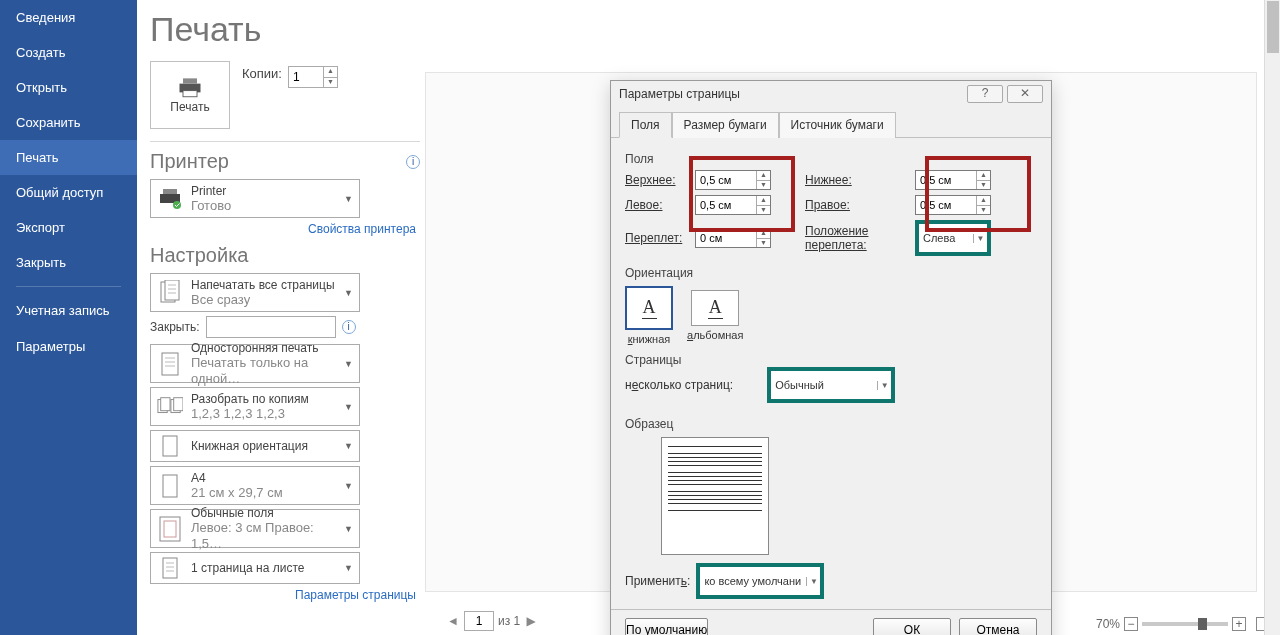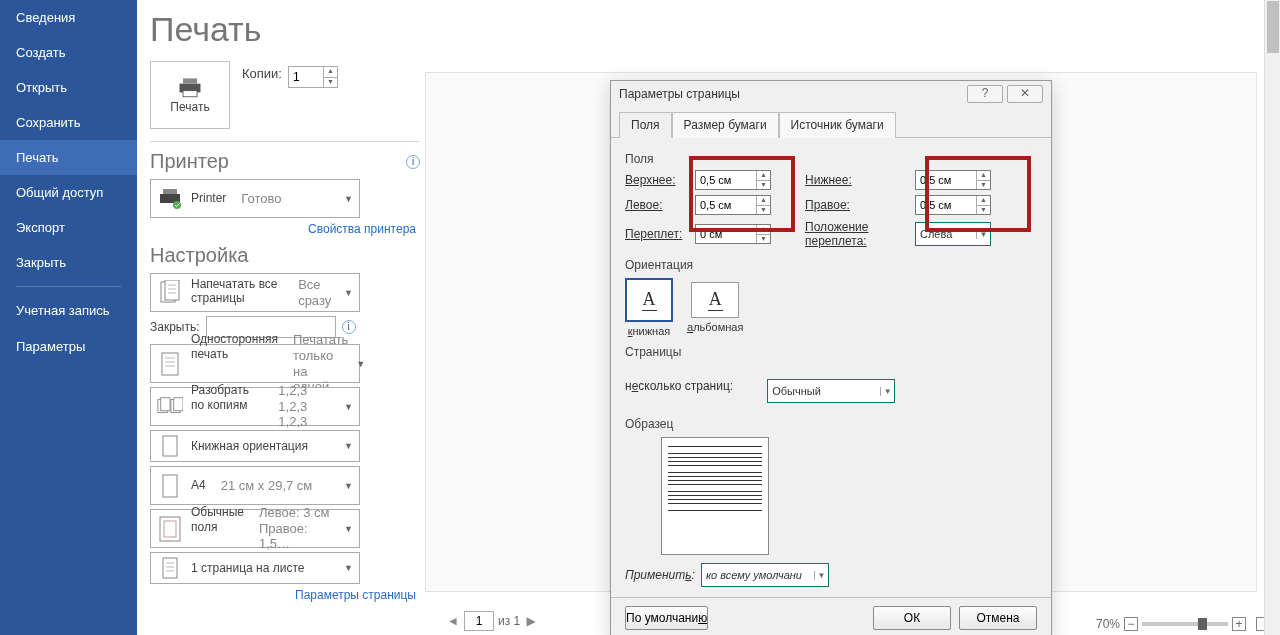--- a/index.html
+++ b/index.html
@@ -23,21 +23,21 @@
 .spin .arrows span { flex:1; font-size:7px; line-height:8px; text-align:center; color:#666; border-bottom:1px solid #ababab; cursor:pointer; }
 .spin .arrows span:last-child { border-bottom:none; }
 .hr { height:1px; background:#d8d8d8; margin:12px 0 8px; }
 
 .section-title { font-size:20px; color:#767676; font-weight:300; margin-bottom:6px; display:flex; justify-content:space-between; align-items:center; }
 .info-i { width:14px; height:14px; border:1px solid #7ba7d7; border-radius:50%; font-size:10px; color:#2b579a; text-align:center; line-height:12px; }
 
 .dropdown { width:210px; height:39px; border:1px solid #ababab; display:flex; align-items:center; padding:3px 6px; gap:8px; position:relative; margin-bottom:4px; background:#fff; }
 .dropdown.short { height:32px; }
 .dd-icon { width:26px; height:30px; display:flex; align-items:center; justify-content:center; flex-shrink:0; }
-.dd-text { flex:1; display:flex; line-height:1.2;gap:15px; }
+.dd-text { flex:1; display:flex; flex-direction:column; line-height:1.2; }
 .dd-text .l1 { font-size:12px; color:#444; }
 .dd-text .l2 { font-size:13px; color:#888; }
 .dd-arrow { font-size:9px; color:#666; }
 .link-right { text-align:right; font-size:12px; color:#2a6cc2; margin:4px 4px 8px 0; cursor:pointer; }
 
 .pages-row { display:flex; align-items:center; gap:6px; margin:4px 0 6px; font-size:12px; color:#444; }
 .pages-row input { width:130px; height:22px; border:1px solid #ababab; padding:0 4px; font-size:12px; }
 
 
 .preview { position:absolute; left:425px; top:72px; width:832px; height:520px; border:1px solid #e4e4e4; background:#fafafa; }
@@ -50,38 +50,38 @@
 .modal .tabs { display:flex; padding:4px 8px 0 8px; border-bottom:1px solid #c0c0c0; gap:0; }
 .modal .tab { padding:5px 11px; border:1px solid #c0c0c0; border-bottom:none; background:#f7f7f7; position:relative; top:1px; cursor:pointer; }
 .modal .tab.active { background:#f0f0f0; border-bottom:1px solid #f0f0f0; }
 .modal .body { padding:10px 14px; }
 .fieldlabel { display:inline-block; min-width:65px;text-decoration:underline; }
 .numbox { width:76px; height:20px; display:inline-flex; border:1px solid #7a7a7a; background:#fff; }
 .numbox input { border:0; width:60px; font-size:11px; padding:0 4px; outline:none; }
 .numbox .ar { width:14px; border-left:1px solid #aaa; display:flex; flex-direction:column; }
 .numbox .ar span { flex:1; font-size:7px; text-align:center; line-height:8px; border-bottom:1px solid #aaa; color:#666; }
 .numbox .ar span:last-child{border:none;}
-.selbox { width:76px; height:24px; display:inline-flex; border:1px solid #0f766e; background:#fff; align-items:center; }
+.selbox { width:76px; height:36px; display:inline-flex; border:4px solid #0f766e; background:#fff; align-items:center; }
 .selbox span:first-child { flex:1; padding:0 4px; font-size:11px; }
 .selbox .ar1 { width:14px; border-left:1px solid #aaa; text-align:center; font-size:8px; color:#666; }
 .grid2 { display:grid; grid-template-columns: 70px 90px 130px 90px; row-gap:5px; align-items:center; margin-top:4px; }
 .hl { border:4px solid #a51f1f; position:absolute; pointer-events:none; }
 
 .orient { display:flex; gap:14px; margin-top:6px; }
 .orient .opt { display:flex; flex-direction:column; align-items:center; gap:3px; font-size:11px; }
 .orient .box { width:48px; height:44px; border:1px solid #9a9a9a; display:flex; align-items:center; justify-content:center; background:#fff; }
 .orient .opt.active .box { border:2px solid #2b579a; }
 .orient .A { font-family:"Times New Roman",serif; font-size:18px; border-bottom:1px solid #333; padding:0 1px; }
 .orient .opt:nth-child(2) .A { transform: none; } 
 
 .sample { width:108px; height:118px; border:1px solid #888; background:#fff; margin:6px 0 0 36px; padding:8px 6px; display:flex; flex-direction:column; gap:3px; }
 .sample div { height:5px; border-top:1px solid #333; border-bottom:1px solid #333; }
 .sample div:nth-child(odd){height:8px;}
 
-.apply-row { display:flex; align-items:center; gap:6px; margin-top:8px;font-style:italic; }
+.apply-row { display:flex; align-items:center; gap:6px; margin-top:8px; }
 .apply-row .selbox { width:128px; }
 
 .modal .footer { border-top:1px solid #c0c0c0; padding:8px 14px; display:flex; gap:8px; align-items:center; }
 .modal .footer .spacer { flex:1; }
 .btn { min-width:78px; height:24px; border:1px solid #8a8a8a; background:linear-gradient(#fdfdfd,#e8e8e8); font-size:12px; cursor:pointer; border-radius:2px; }
 
 
 .pgnav { position:absolute; left:446px; bottom:4px; font-size:12px; color:#666; display:flex; align-items:center; gap:4px; }
 .pgnav .nb { width:14px; text-align:center; color:#888; }
 .pgnav input { width:30px; height:20px; border:1px solid #ababab; text-align:center; font-size:12px; }
@@ -353,21 +353,21 @@
         </div>
       <div class="opt">
           <div class="box" style="width:48px;height:36px;margin-top:4px">
             <span class="A">A</span>
           </div>
           <span><u>а</u>льбомная</span>
         </div>
     </div>
 
     <div class="subhdr" style="margin-top:8px">Страницы</div>
-    <div style="margin-top:20px; display:flex; gap:34px;">
+    <div style="margin-top:0; display:flex; align-items:center; gap:34px;">
       <span>н<u>е</u>сколько страниц:</span>
       <div class="selbox" style="width:128px">
           <span>Обычный</span>
           <span class="ar1">▼</span>
         </div>
     </div>
 
     <div class="subhdr" style="margin-top:14px">Образец</div>
     <div class="sample">
       <div></div>

